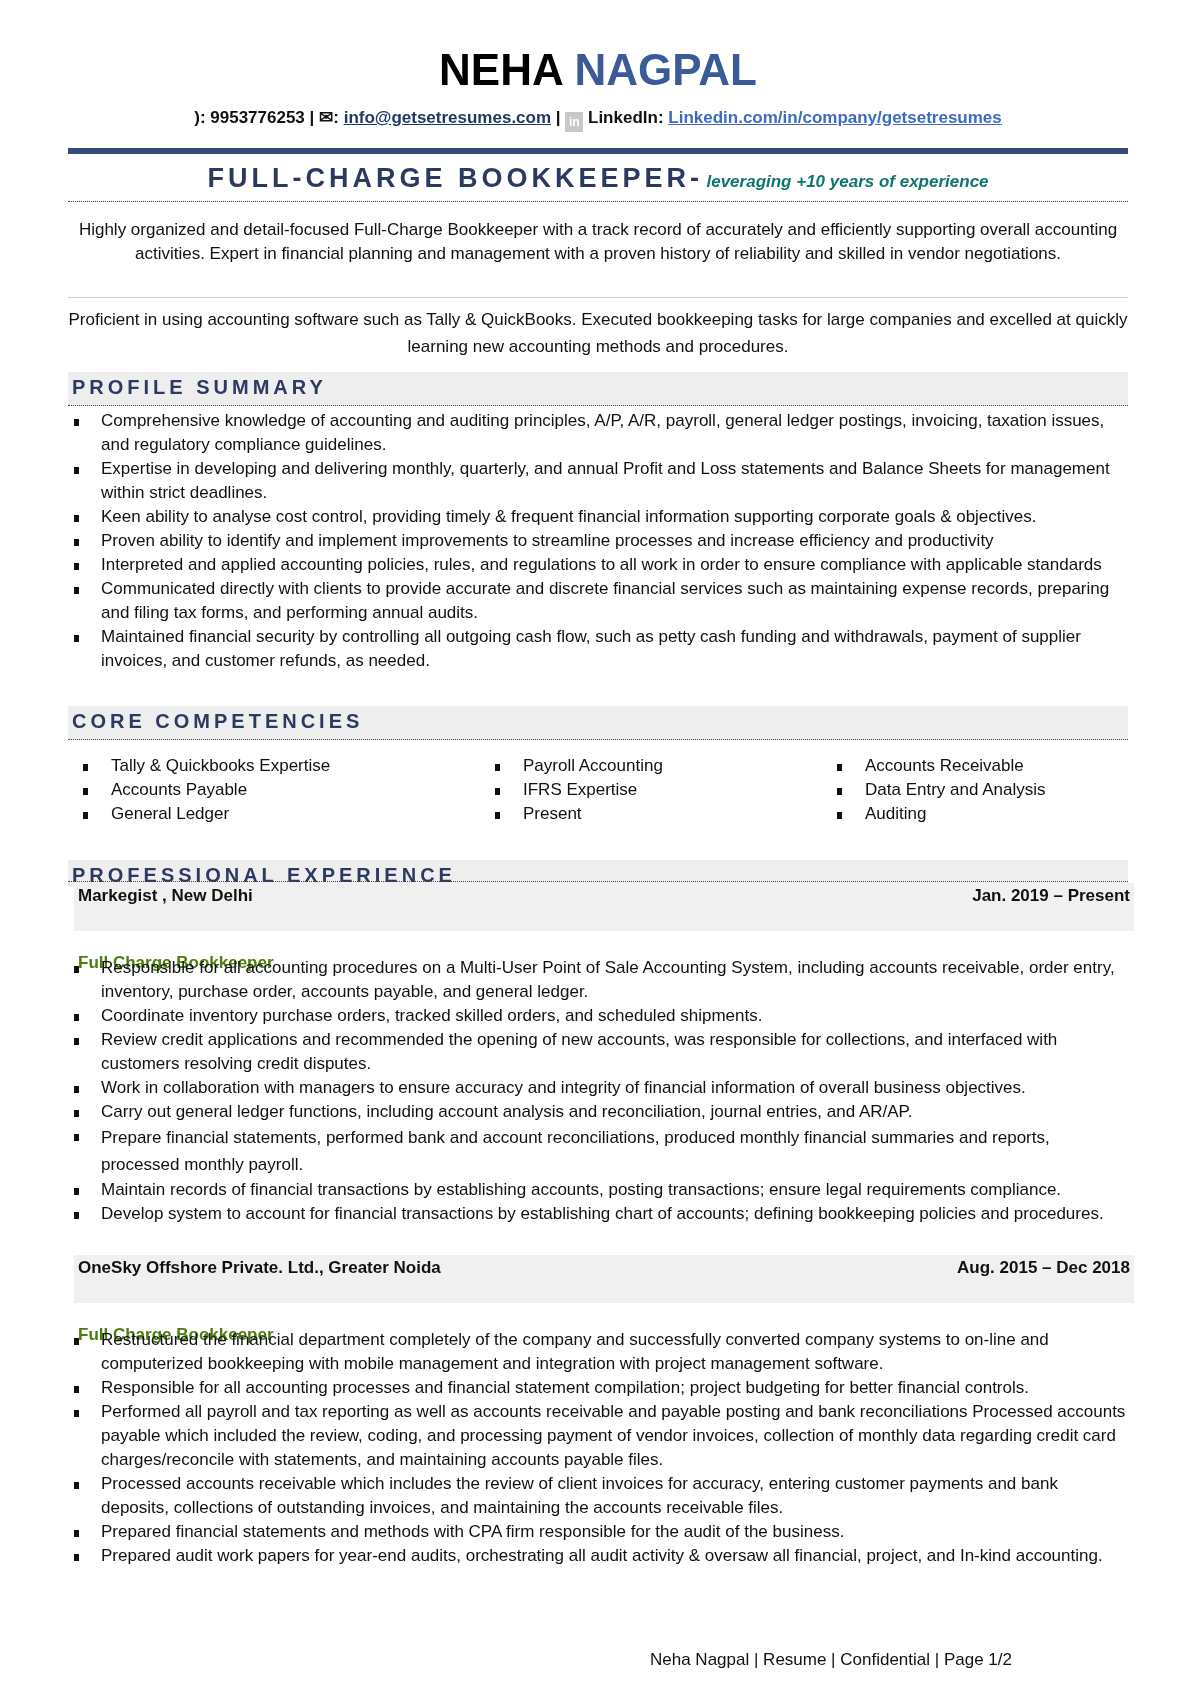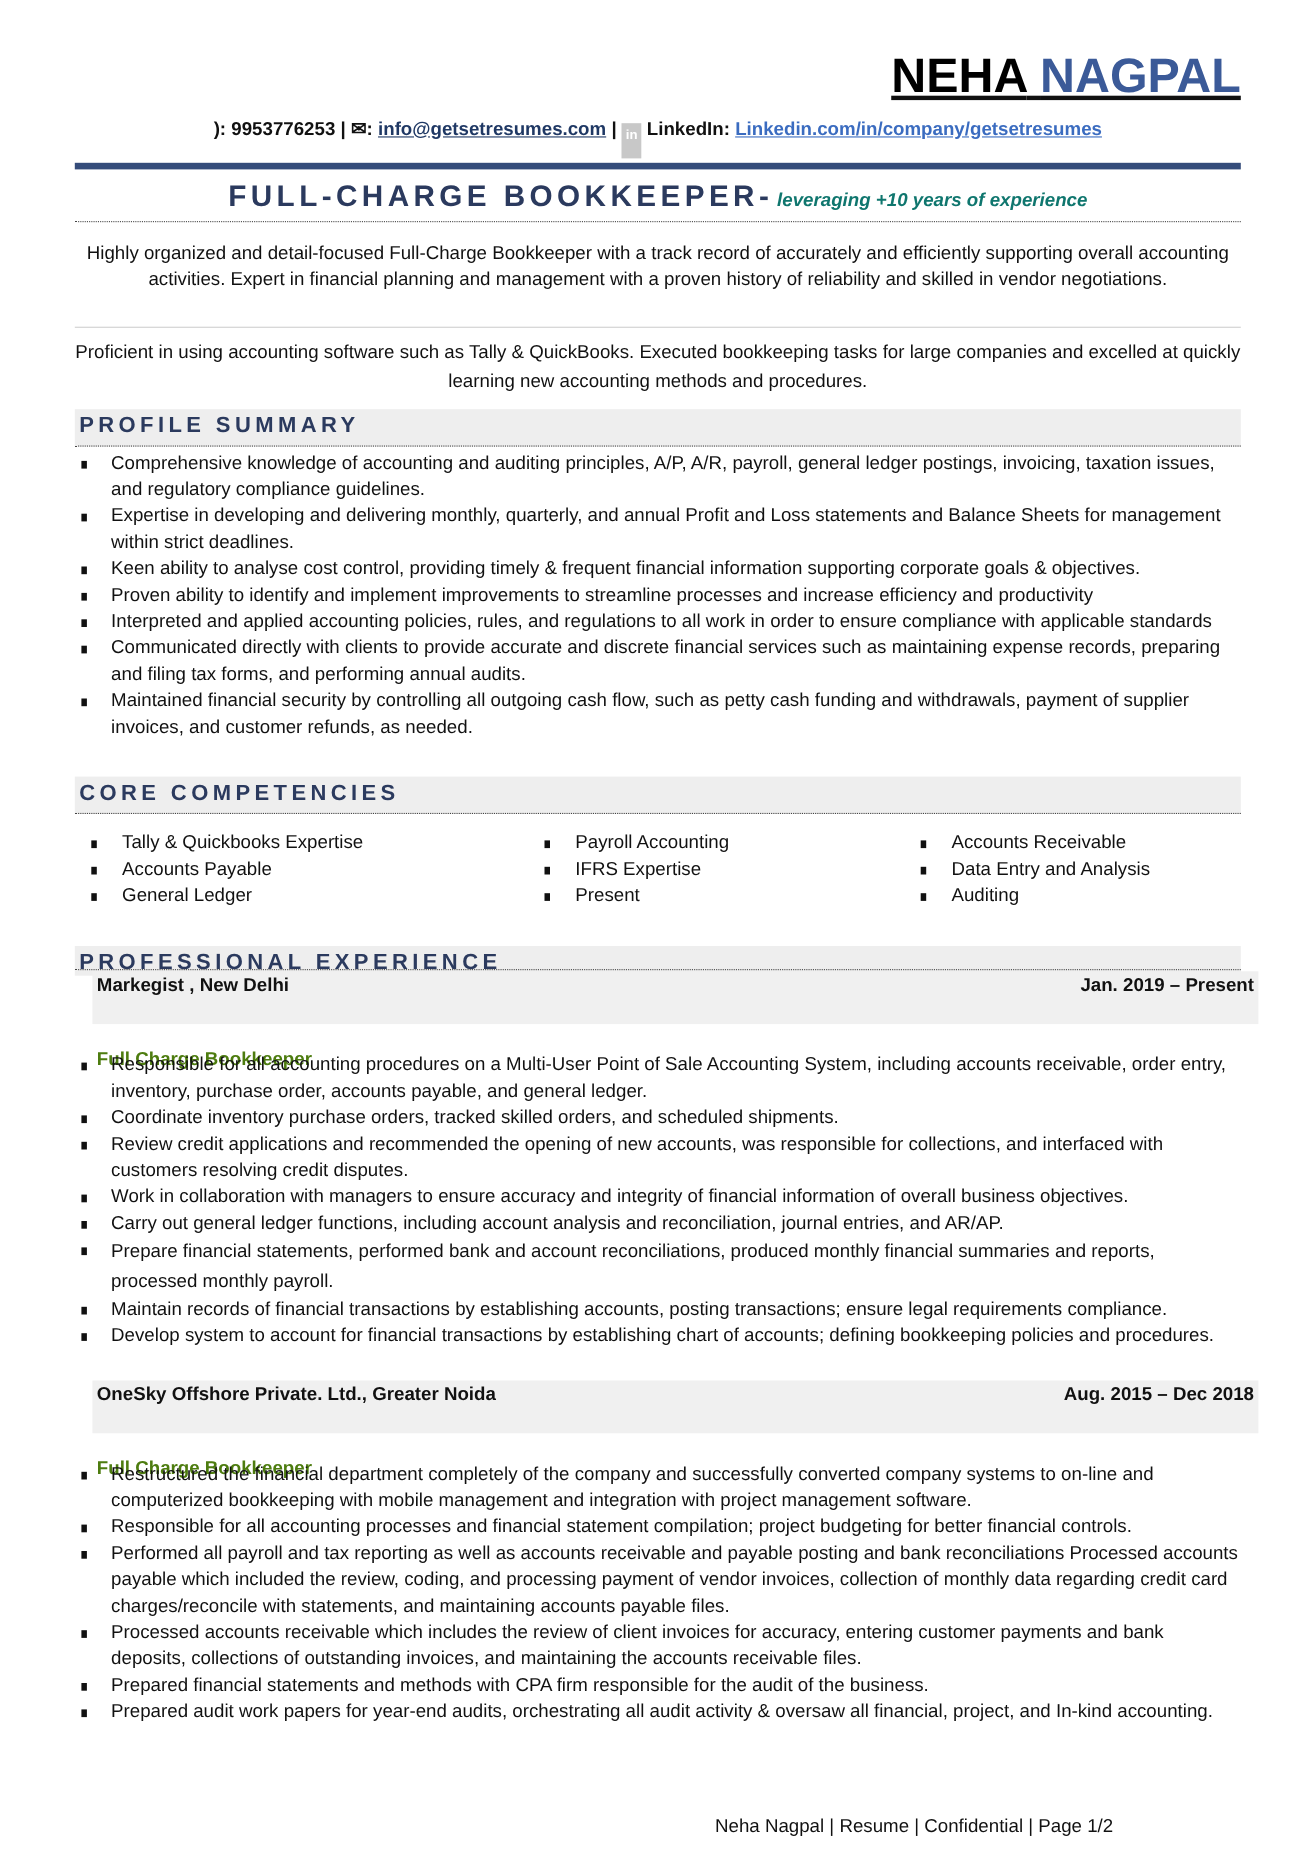--- a/index.html
+++ b/index.html
@@ -1,29 +1,29 @@
 <!DOCTYPE html>
 <html><head>
 <meta charset="utf-8">
 <style>
   html, body { margin: 0; padding: 0; background: #ffffff; }
   body { width: 1190px; height: 1683px; position: relative; overflow: hidden;
          font-family: "Liberation Sans", sans-serif; color: #111; }
   .page { position: absolute; left: 68px; top: 0; width: 1060px; }
 
-  .name { position: absolute; top: 40px; left: 0; width: 1060px; text-align: right;
-          font-size: 44px; font-weight: bold; letter-spacing: 0px; line-height: 60px; text-decoration: underline; }
+  .name { position: absolute; top: 40px; left: 0; width: 1060px; text-align: center;
+          font-size: 44px; font-weight: bold; letter-spacing: 0px; line-height: 60px; }
   .name .first { color: #000; }
   .name .last { color: #3b5a98; }
 
   .contact { position: absolute; top: 106px; left: 0; width: 1060px; text-align: center;
              font-size: 17px; font-weight: bold; line-height: 24px; color: #111; }
   .contact a { color: #1f3864; text-decoration: underline; }
   .contact a.li-link { color: #3b6cc0; }
-  .li-icon { display: inline-block; width: 18px; height: 32px; background: #c8c8c8; color: #fff;
+  .li-icon { display: inline-block; width: 18px; height: 20px; background: #c8c8c8; color: #fff;
              font-size: 12px; line-height: 20px; vertical-align: -3px; text-align: center; font-weight: bold; }
   .sep { color: #111; }
 
   .top-rule { position: absolute; top: 148px; left: 0; width: 1060px; height: 6px; background: #354c7a; }
 
   .headline { position: absolute; top: 160px; left: 0; width: 1060px; text-align: center; line-height: 36px; }
   .headline .role { font-size: 27px; font-weight: bold; color: #2b3a5e; letter-spacing: 4px; }
   .headline .sub { font-size: 17px; font-weight: bold; font-style: italic; color: #0f766e; }
 
   .dotted { border-top: 1px dotted #444; height: 0; position: absolute; left: 0; width: 1060px; }
@@ -41,21 +41,21 @@
   ul.bullets { position: absolute; left: 0; width: 1060px; margin: 0; padding: 0; list-style: none; }
   ul.bullets li { position: relative; padding-left: 33px; font-size: 17px; line-height: 24px; color: #111; }
   ul.bullets li::before { content: ""; position: absolute; left: 6px; top: 10px; width: 5px; height: 7px; background: #111; }
 
   .comp { position: absolute; top: 754px; left: 0; width: 1060px; }
   .comp .col { position: absolute; top: 0; }
   .comp .col ul { margin: 0; padding: 0; list-style: none; }
   .comp .col li { position: relative; padding-left: 43px; font-size: 17px; line-height: 24px; }
   .comp .col li::before { content: ""; position: absolute; left: 15px; top: 10px; width: 5px; height: 7px; background: #111; }
 
-  .job-head { position: absolute; left: 16px; width: 1060px; height: 48px; background: #f0f0f0; }
+  .job-head { position: absolute; left: 6px; width: 1060px; height: 48px; background: #f0f0f0; }
   .job-head .company { position: absolute; left: 4px; top: 3px; font-size: 17px; font-weight: bold; color: #111; }
   .job-head .dates { position: absolute; right: 4px; top: 3px; font-size: 17px; font-weight: bold; color: #111; }
   .job-head .title { position: absolute; left: 4px; top: 31px; font-size: 17px; font-weight: bold; color: #4d7c0f; margin-top: 39px; }
 
   .footer { position: absolute; top: 1650px; left: 650px; font-size: 17px; color: #111; }
 </style>
 </head>
 <body>
 
 <div class="page">

